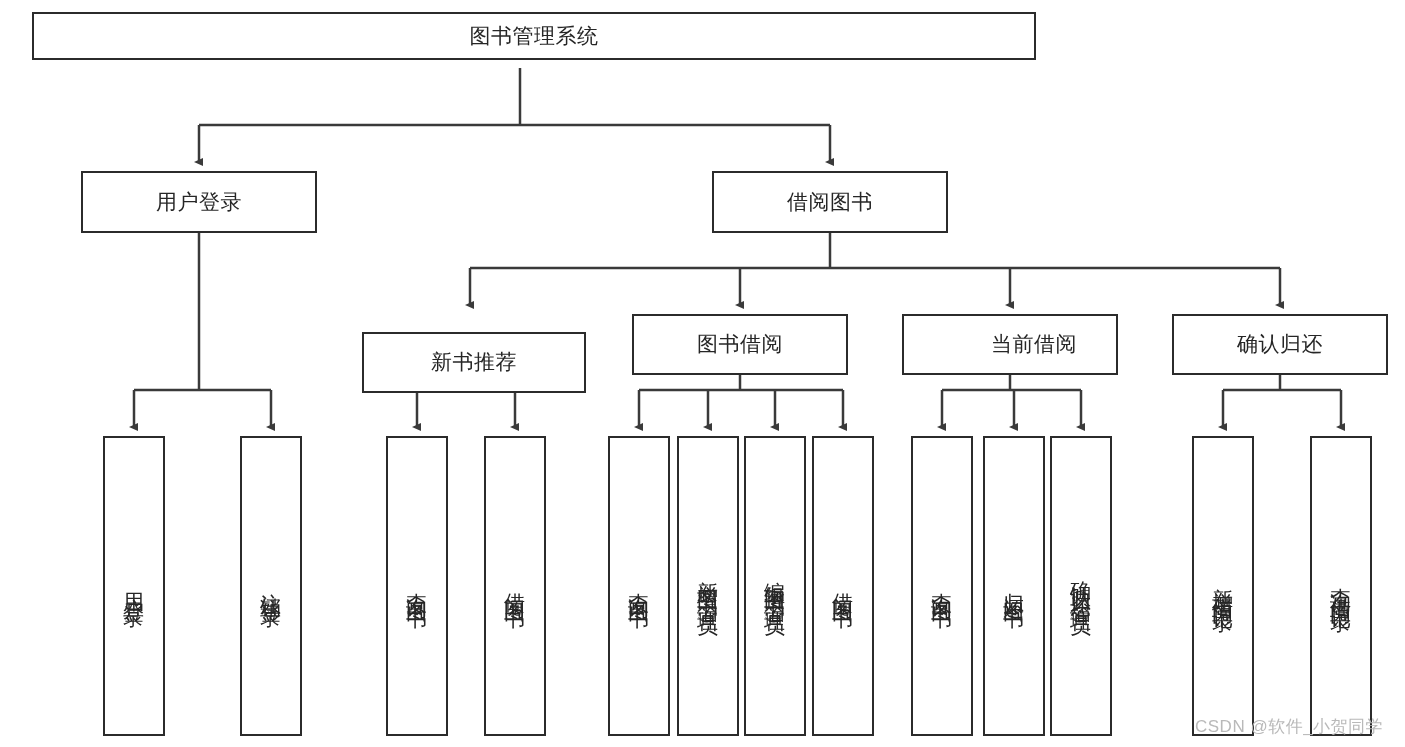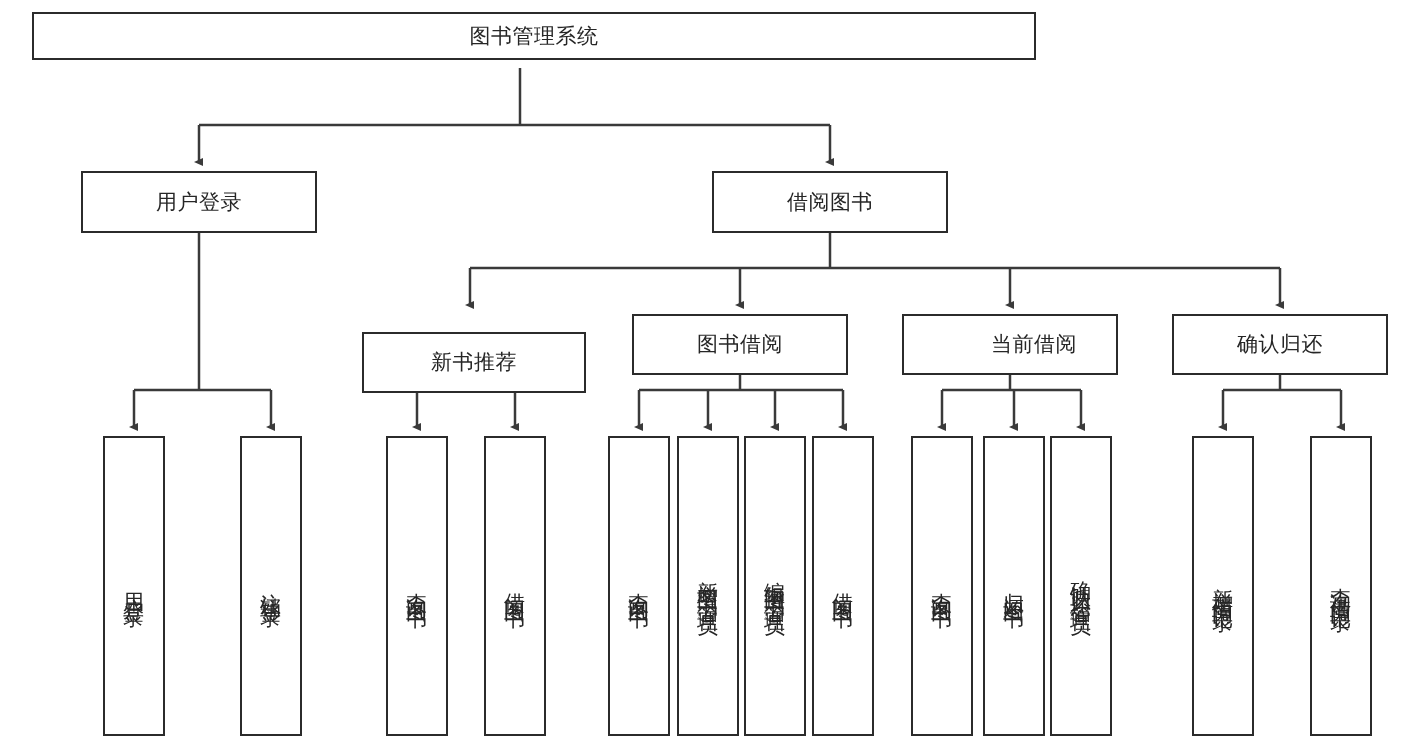--- a/index.html
+++ b/index.html
@@ -176,13 +176,14 @@
         <span class="lbl">确认归还（管理员）</span>
       </div>
       <div class="node v-node" style="left: 1192px; top: 436px; width: 62px; height: 300px;">
         <span class="lbl">新增借阅记录</span>
       </div>
       <div class="node v-node" style="left: 1310px; top: 436px; width: 62px; height: 300px;">
         <span class="lbl">查询借阅记录</span>
       </div>
     </div>
 
+  <div class="watermark" style="left: 1195px; top: 715px;">CSDN @软件_小贺同学</div>
 </div>
 
 </body></html>

